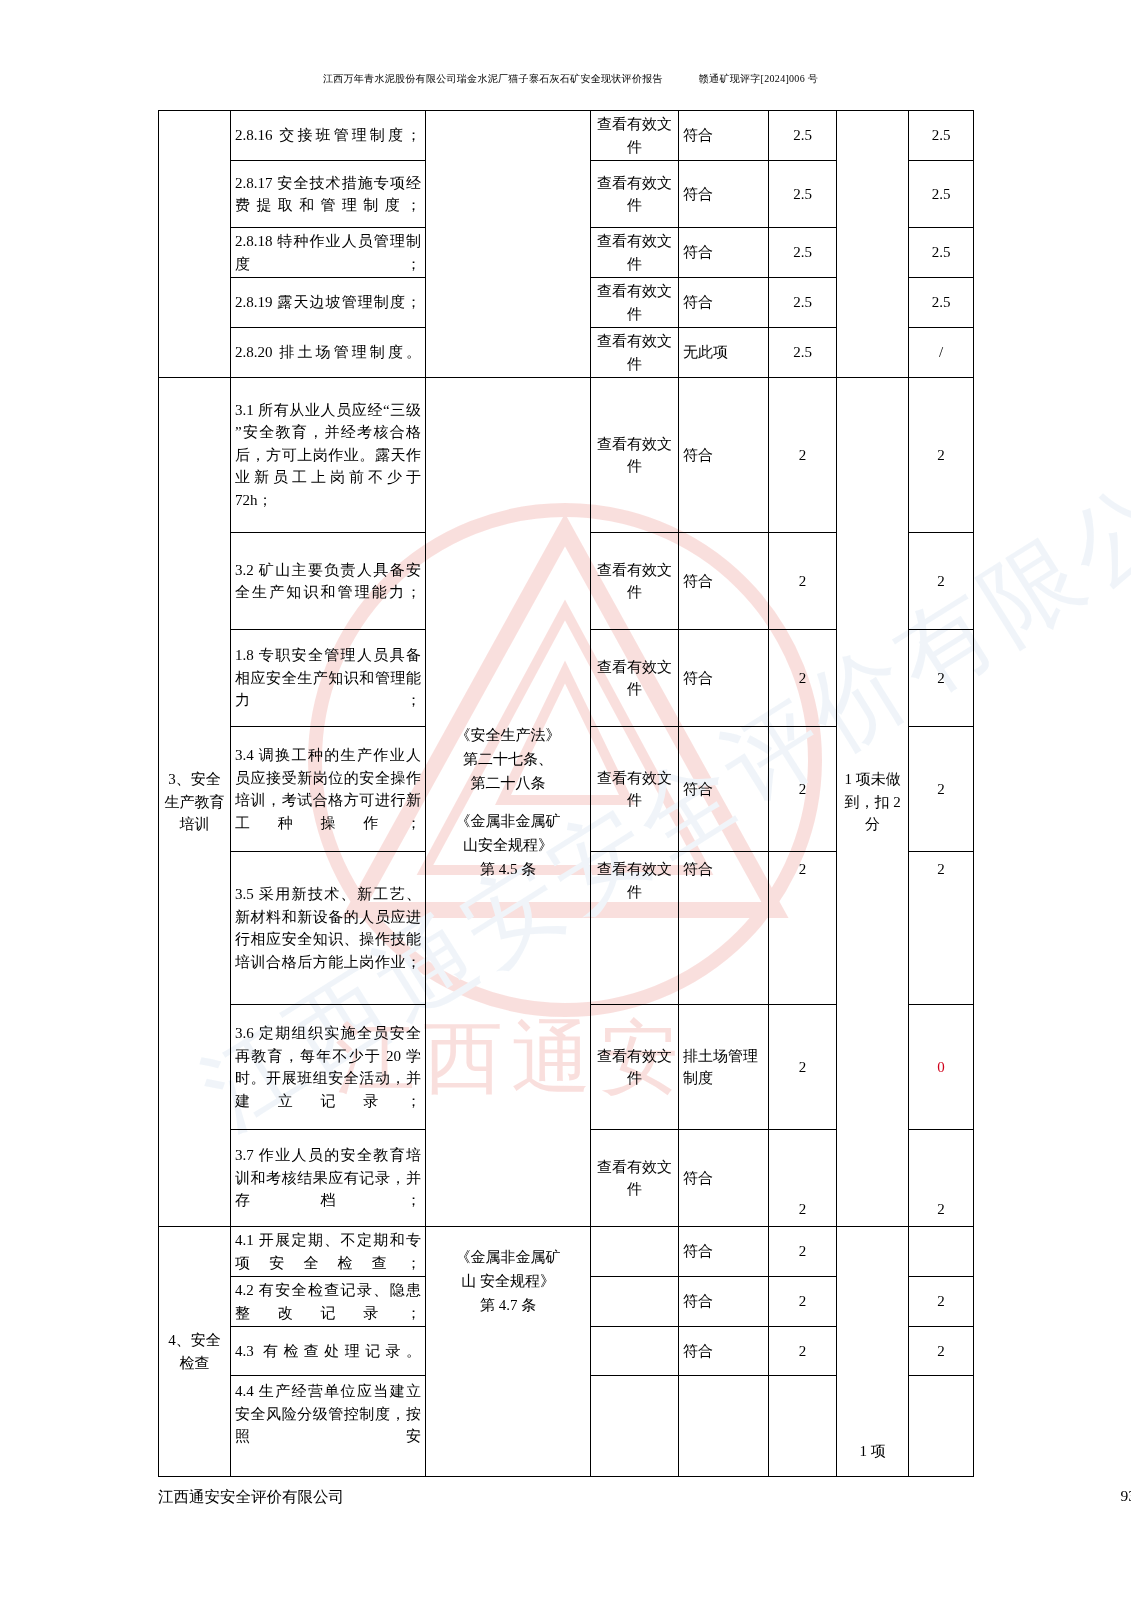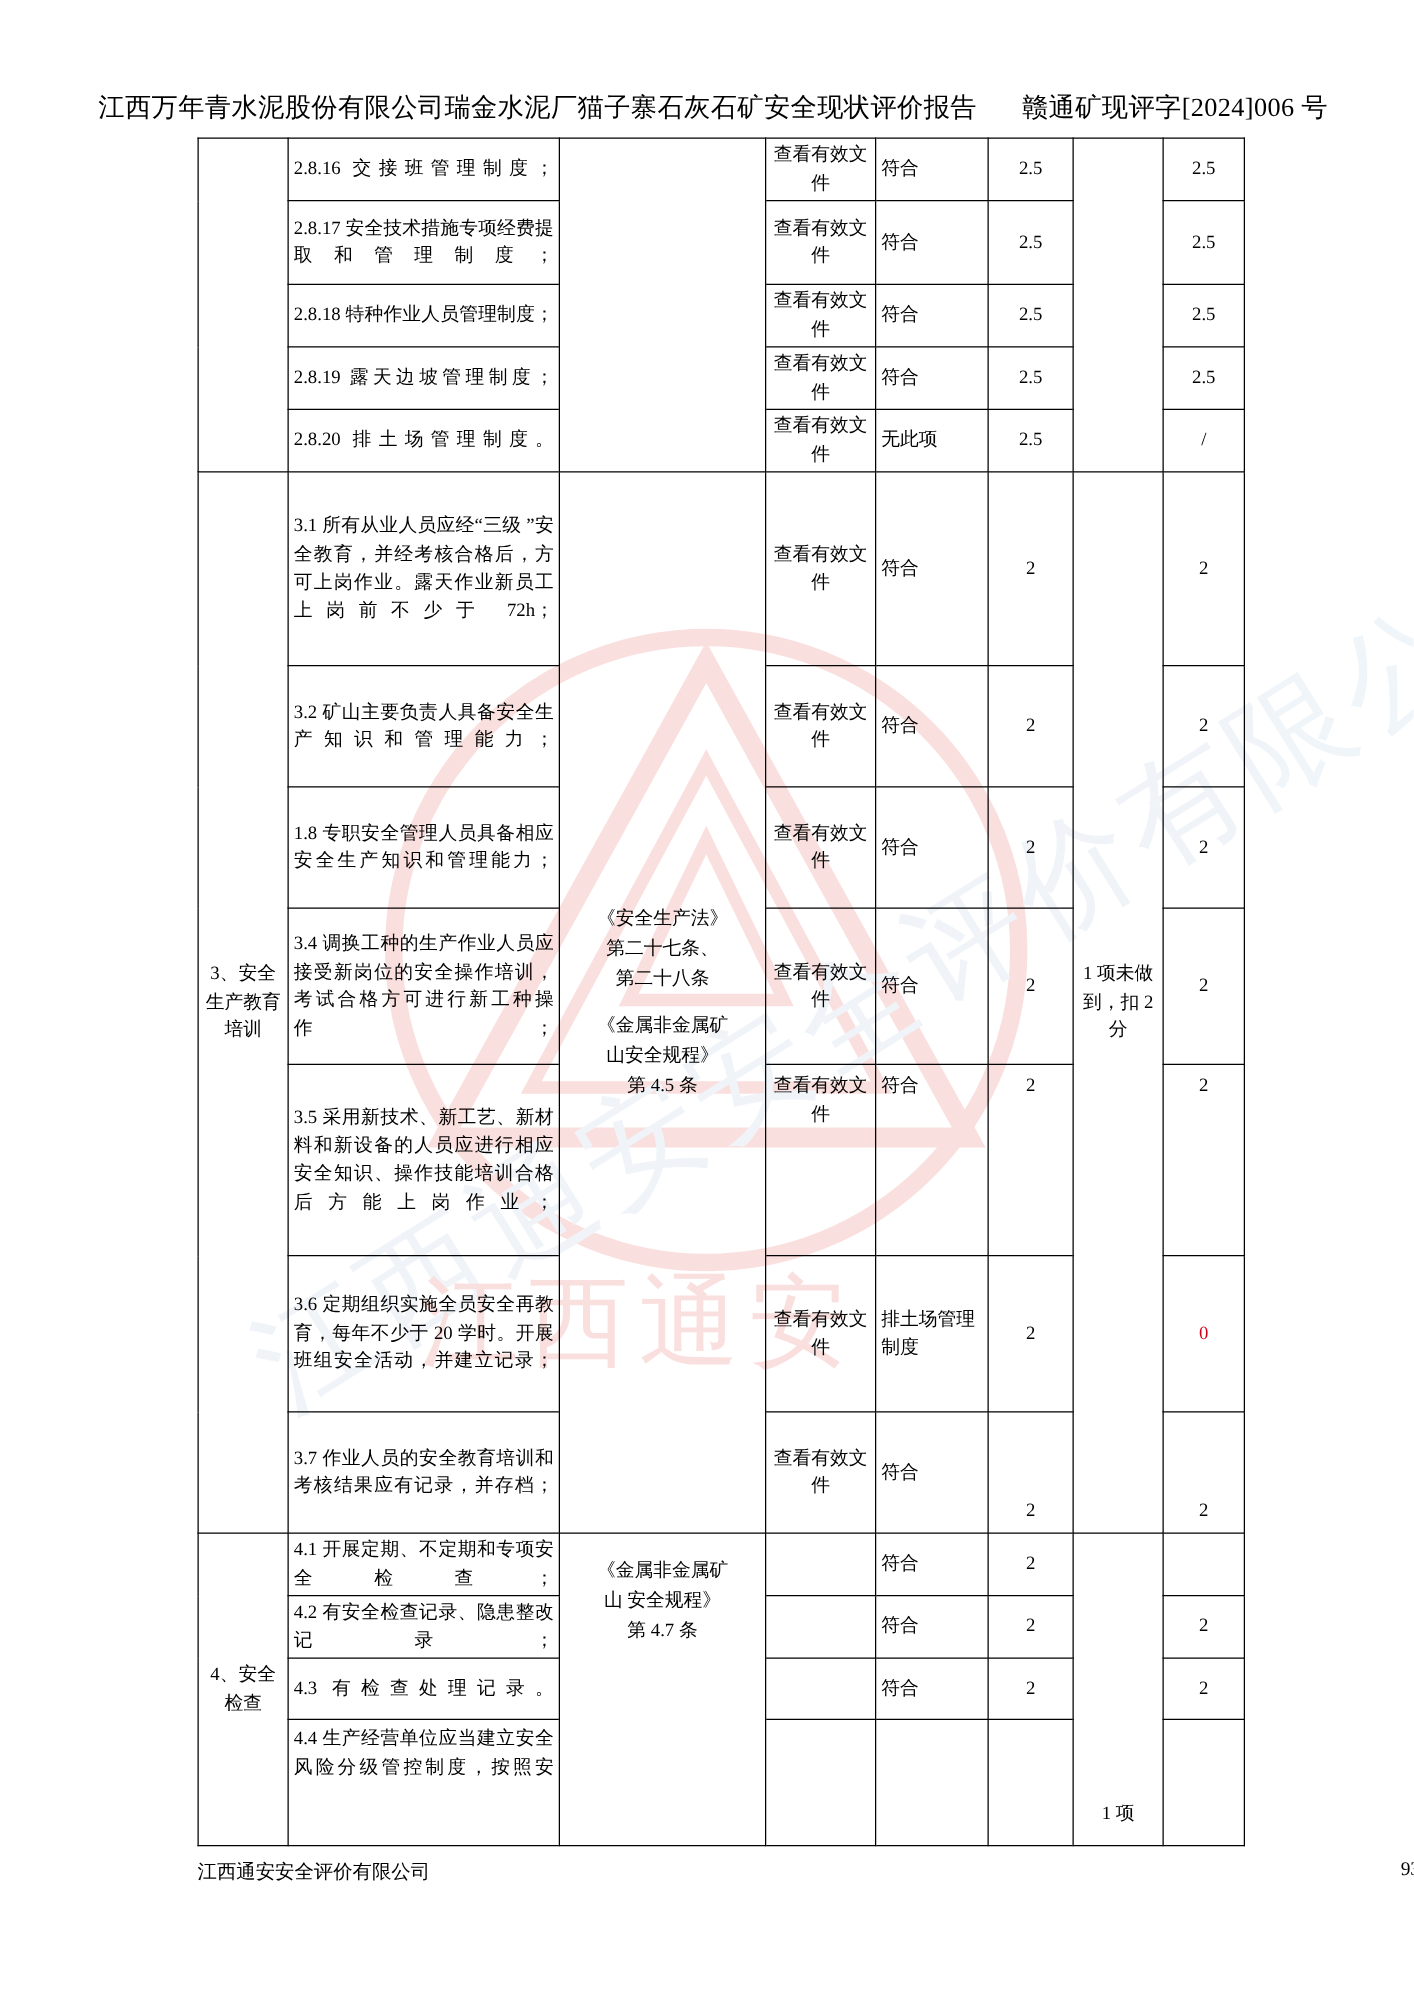--- a/index.html
+++ b/index.html
@@ -25,21 +25,21 @@
 
   
   .header {
     position: absolute;
     top: 72px;
     left: 0;
     width: 1131px;
     display: flex;
     justify-content: center;
     align-items: baseline;
-    font-size: 21px;
+    font-size: 10px;
     letter-spacing: 0.3px;
   }
   .header-title {
     margin-left: 10px;
   }
   .header-code {
     margin-left: 36px;
   }
 
   
@@ -67,21 +67,21 @@
     table-layout: fixed;
   }
   table.main td {
     border: 1px solid #000;
     vertical-align: middle;
     font-size: 15px;
     line-height: 1.5;
     padding: 2px 4px;
   }
   .c-cat   { width: 72px;  text-align: center; }
-  .c-item  { width: 217px; text-align: left; }
+  .c-item  { width: 195px; text-align: left; }
   .c-basis { width: 165px; text-align: center; }
   .c-method{ width: 88px;  text-align: center; }
   .c-result{ width: 90px;  text-align: left; }
   .c-score { width: 68px;  text-align: center; }
   .c-note  { width: 72px;  text-align: center; }
   .c-final { width: 65px;  text-align: center; }
 
   .just {
     text-align: justify;
     text-align-last: justify;

